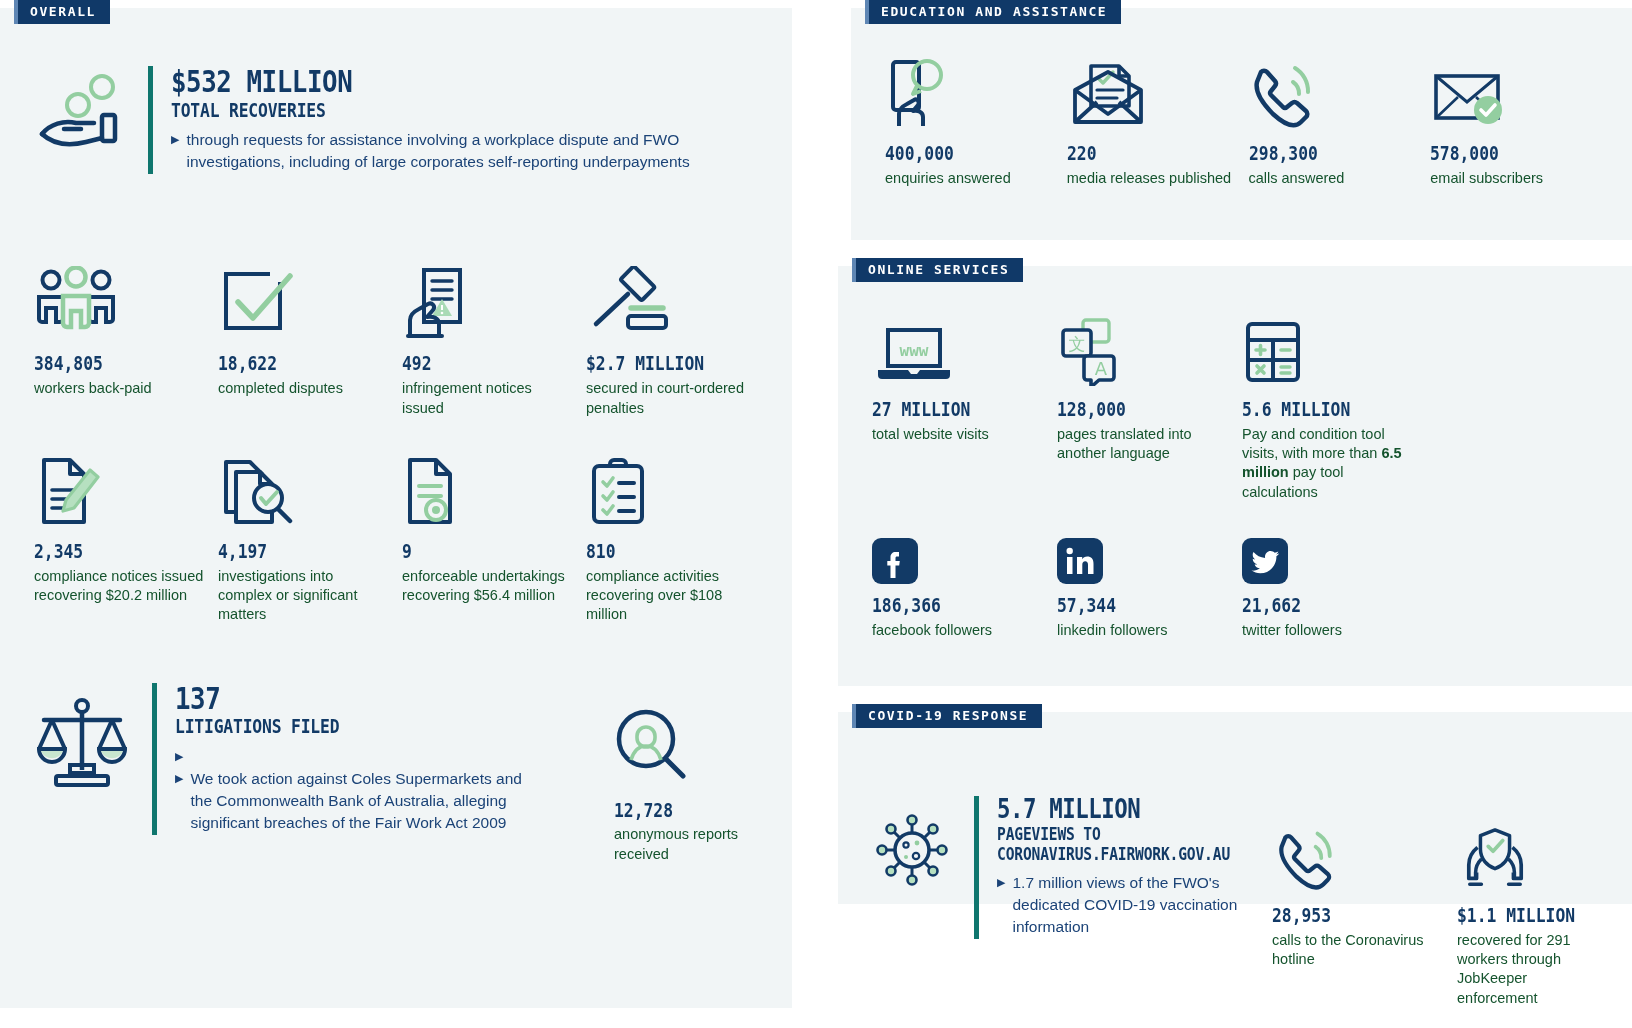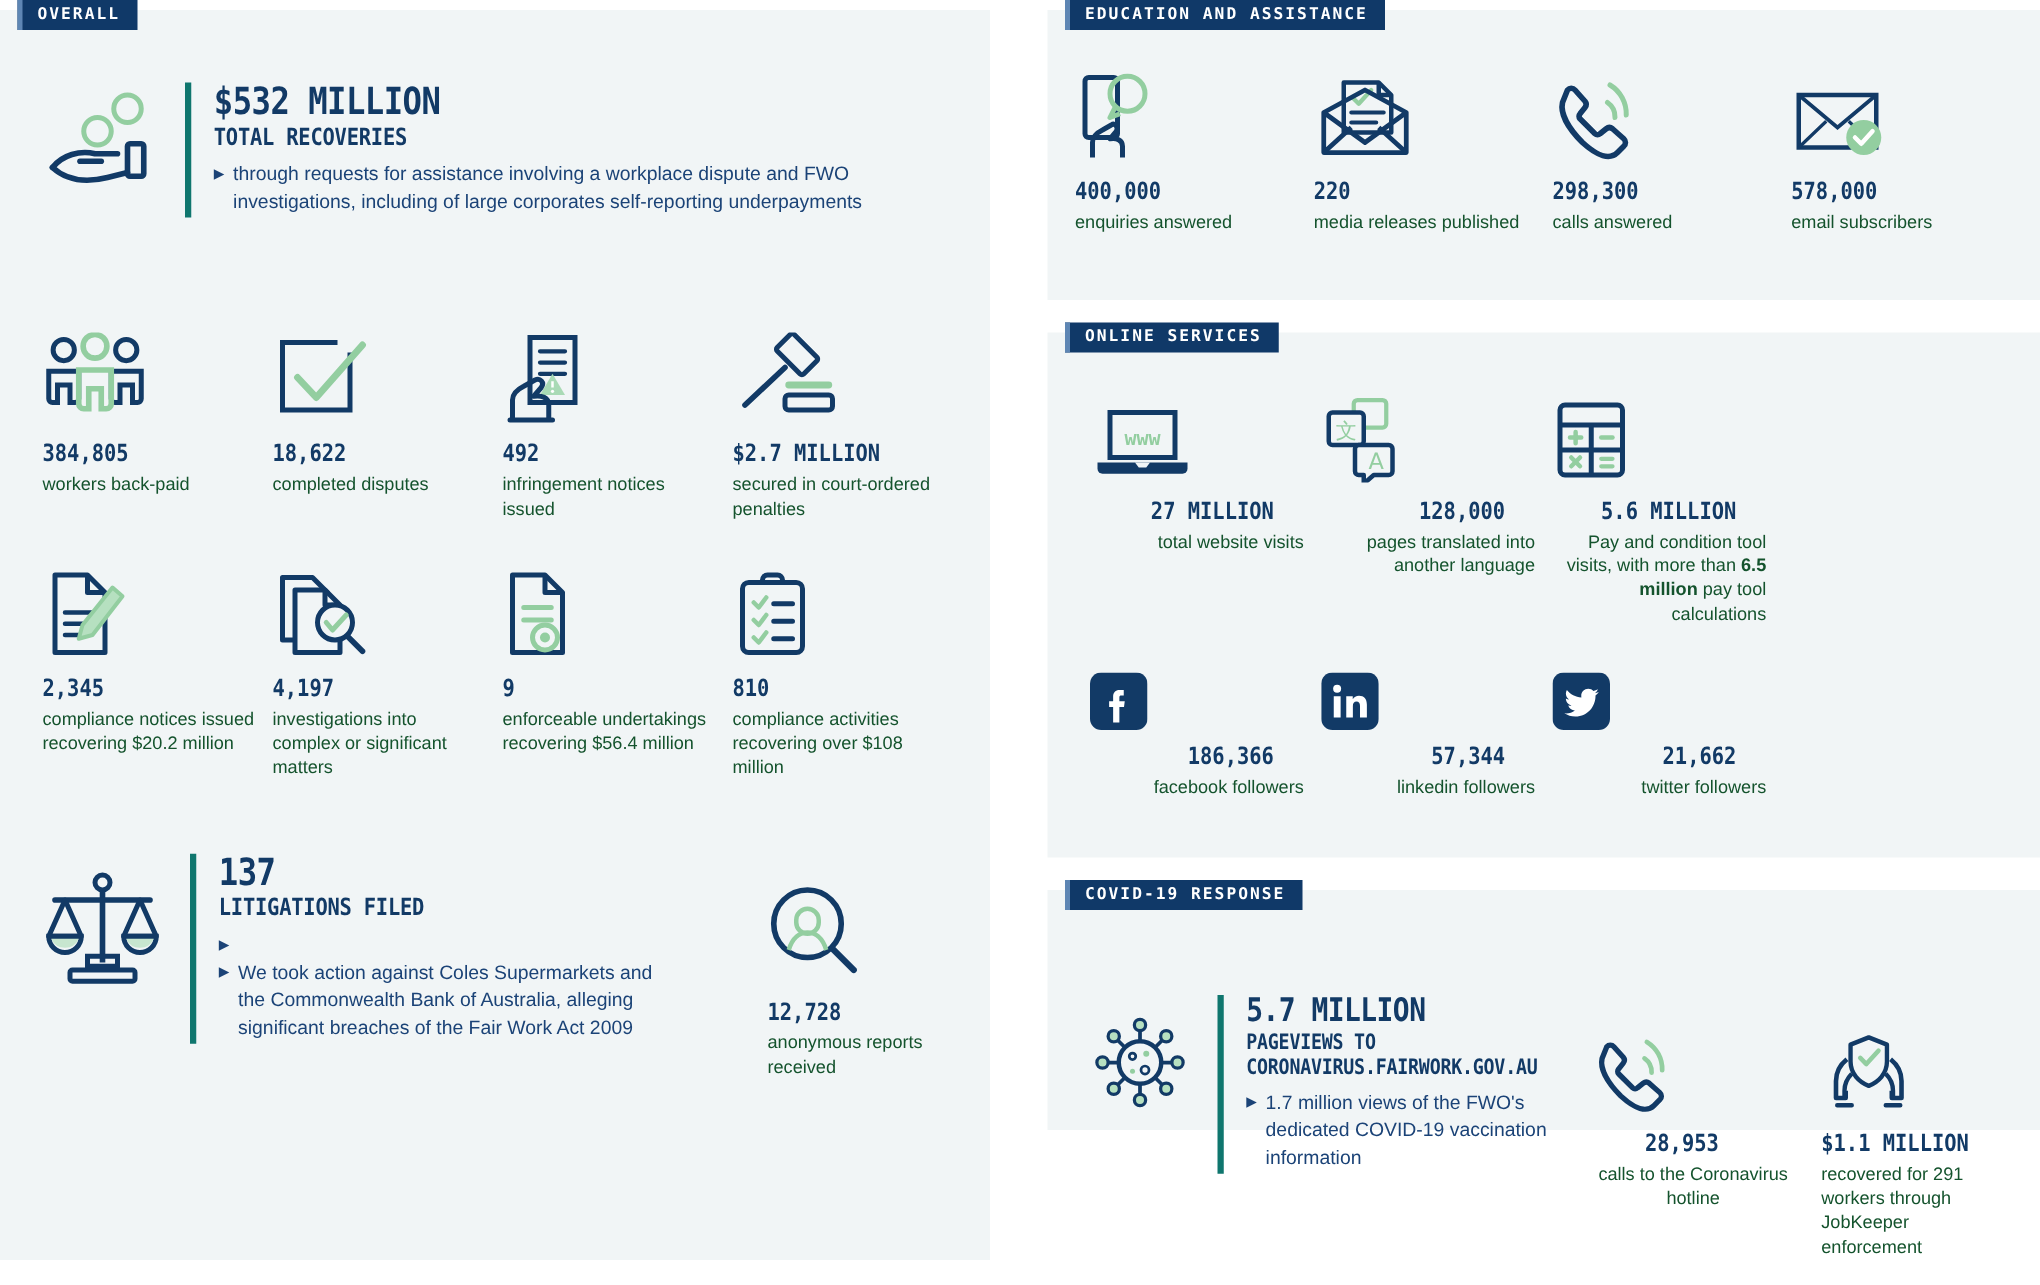--- a/index.html
+++ b/index.html
@@ -276,21 +276,21 @@
             <div class="stat-lbl" style="max-width:150px;">anonymous reports received</div>
           </div>
         </div>
 
       </div>
     </div>
   </div>
 
   <div class="col-right">
 
-    <div class="section" style="height:232px;padding:0 8px;margin-top:8px;">
+    <div class="section" style="height:232px;padding:0 20px;margin-top:8px;margin-left:13px;">
       <div class="sec-head" style="top:-8px;">EDUCATION AND ASSISTANCE</div>
       <div class="grid4" style="padding-top:50px;padding-left:14px;">
 
         <div class="stat">
           <div class="stat-icon" style="height:72px;">
             <svg width="64" height="72" viewBox="0 0 64 72">
               <rect x="8" y="4" width="26" height="48" rx="3" fill="none" stroke="#123a66" stroke-width="4"></rect>
               <circle cx="42" cy="17" r="14" fill="none" stroke="#93cea0" stroke-width="4"></circle>
               <path d="M32 28 l-4 8 8-3" fill="none" stroke="#93cea0" stroke-width="4" stroke-linejoin="round"></path>
               <path d="M14 68 v-12 c0-5 4-8 8-10 l7-4 c3-2 6 2 4 5 l-5 6 c5-1 10 1 10 6 v9" fill="none" stroke="#123a66" stroke-width="4" stroke-linejoin="round"></path>
@@ -337,21 +337,21 @@
               <circle cx="58" cy="44" r="14" fill="#93cea0"></circle>
               <path d="M51 44 l5 5 9-10" fill="none" stroke="#fff" stroke-width="3.6" stroke-linecap="round" stroke-linejoin="round"></path>
             </svg>
           </div>
           <div class="stat-num">578,000</div>
           <div class="stat-lbl">email subscribers</div>
         </div>
       </div>
     </div>
 
-    <div class="section" style="height:420px;padding:0 20px;text-align:right;">
+    <div class="section" style="height:420px;padding:0 20px;">
       <div class="sec-head" style="top:-8px;">ONLINE SERVICES</div>
 
       <div class="grid4" style="padding-top:48px;padding-left:14px;">
         <div class="stat">
           <div class="stat-icon" style="height:72px;">
             <svg width="84" height="66" viewBox="0 0 84 66">
               <path d="M16 10 h52 v36 h-52 z" fill="none" stroke="#123a66" stroke-width="4"></path>
               <text x="42" y="36" text-anchor="middle" font-family="DejaVu Sans Mono, monospace" font-size="16" font-weight="bold" fill="#93cea0">www</text>
               <path d="M6 50 h72 a0 0 0 0 1 0 0 v5 a4 4 0 0 1-4 4 h-64 a4 4 0 0 1-4-4 z" fill="#123a66"></path>
               <path d="M36 50 h12 l-3 4 h-6 z" fill="#f1f5f6"></path>
@@ -475,21 +475,21 @@
             <div class="hero-sub" style="font-size:17px;margin-top:0;">CORONAVIRUS.FAIRWORK.GOV.AU</div>
             <div class="bullets" style="max-width:265px;">
               <div class="bullet">
                 <span class="tri">▶</span>
                 <span>1.7 million views of the FWO's dedicated COVID-19 vaccination information</span>
               </div>
             </div>
           </div>
         </div>
 
-        <div class="stat" style="flex:0 0 185px;padding-top:28px;text-align:center;">
+        <div class="stat" style="flex:0 0 185px;padding-top:28px;">
           <div class="stat-icon" style="height:68px;">
             <svg width="74" height="66" viewBox="0 0 74 70">
               <path d="M12 12 a4 4 0 0 1 6 0 l8 9 a4 4 0 0 1 0 5 l-4 5 a3 3 0 0 0 0 4 l12 12 a3 3 0 0 0 4 0 l5-4 a4 4 0 0 1 5 0 l9 8 a4 4 0 0 1 0 6 l-5 5 c-6 6-16 3-28-8 C13 43 6 31 8 22 z" fill="none" stroke="#123a66" stroke-width="4.5" stroke-linejoin="round"></path>
               <path d="M44 22 a14 14 0 0 1 6 12" fill="none" stroke="#93cea0" stroke-width="4" stroke-linecap="round"></path>
               <path d="M46 8 a27 27 0 0 1 13 24" fill="none" stroke="#93cea0" stroke-width="4" stroke-linecap="round"></path>
             </svg>
           </div>
           <div class="stat-num">28,953</div>
           <div class="stat-lbl" style="max-width:165px;">calls to the Coronavirus hotline</div>
         </div>

